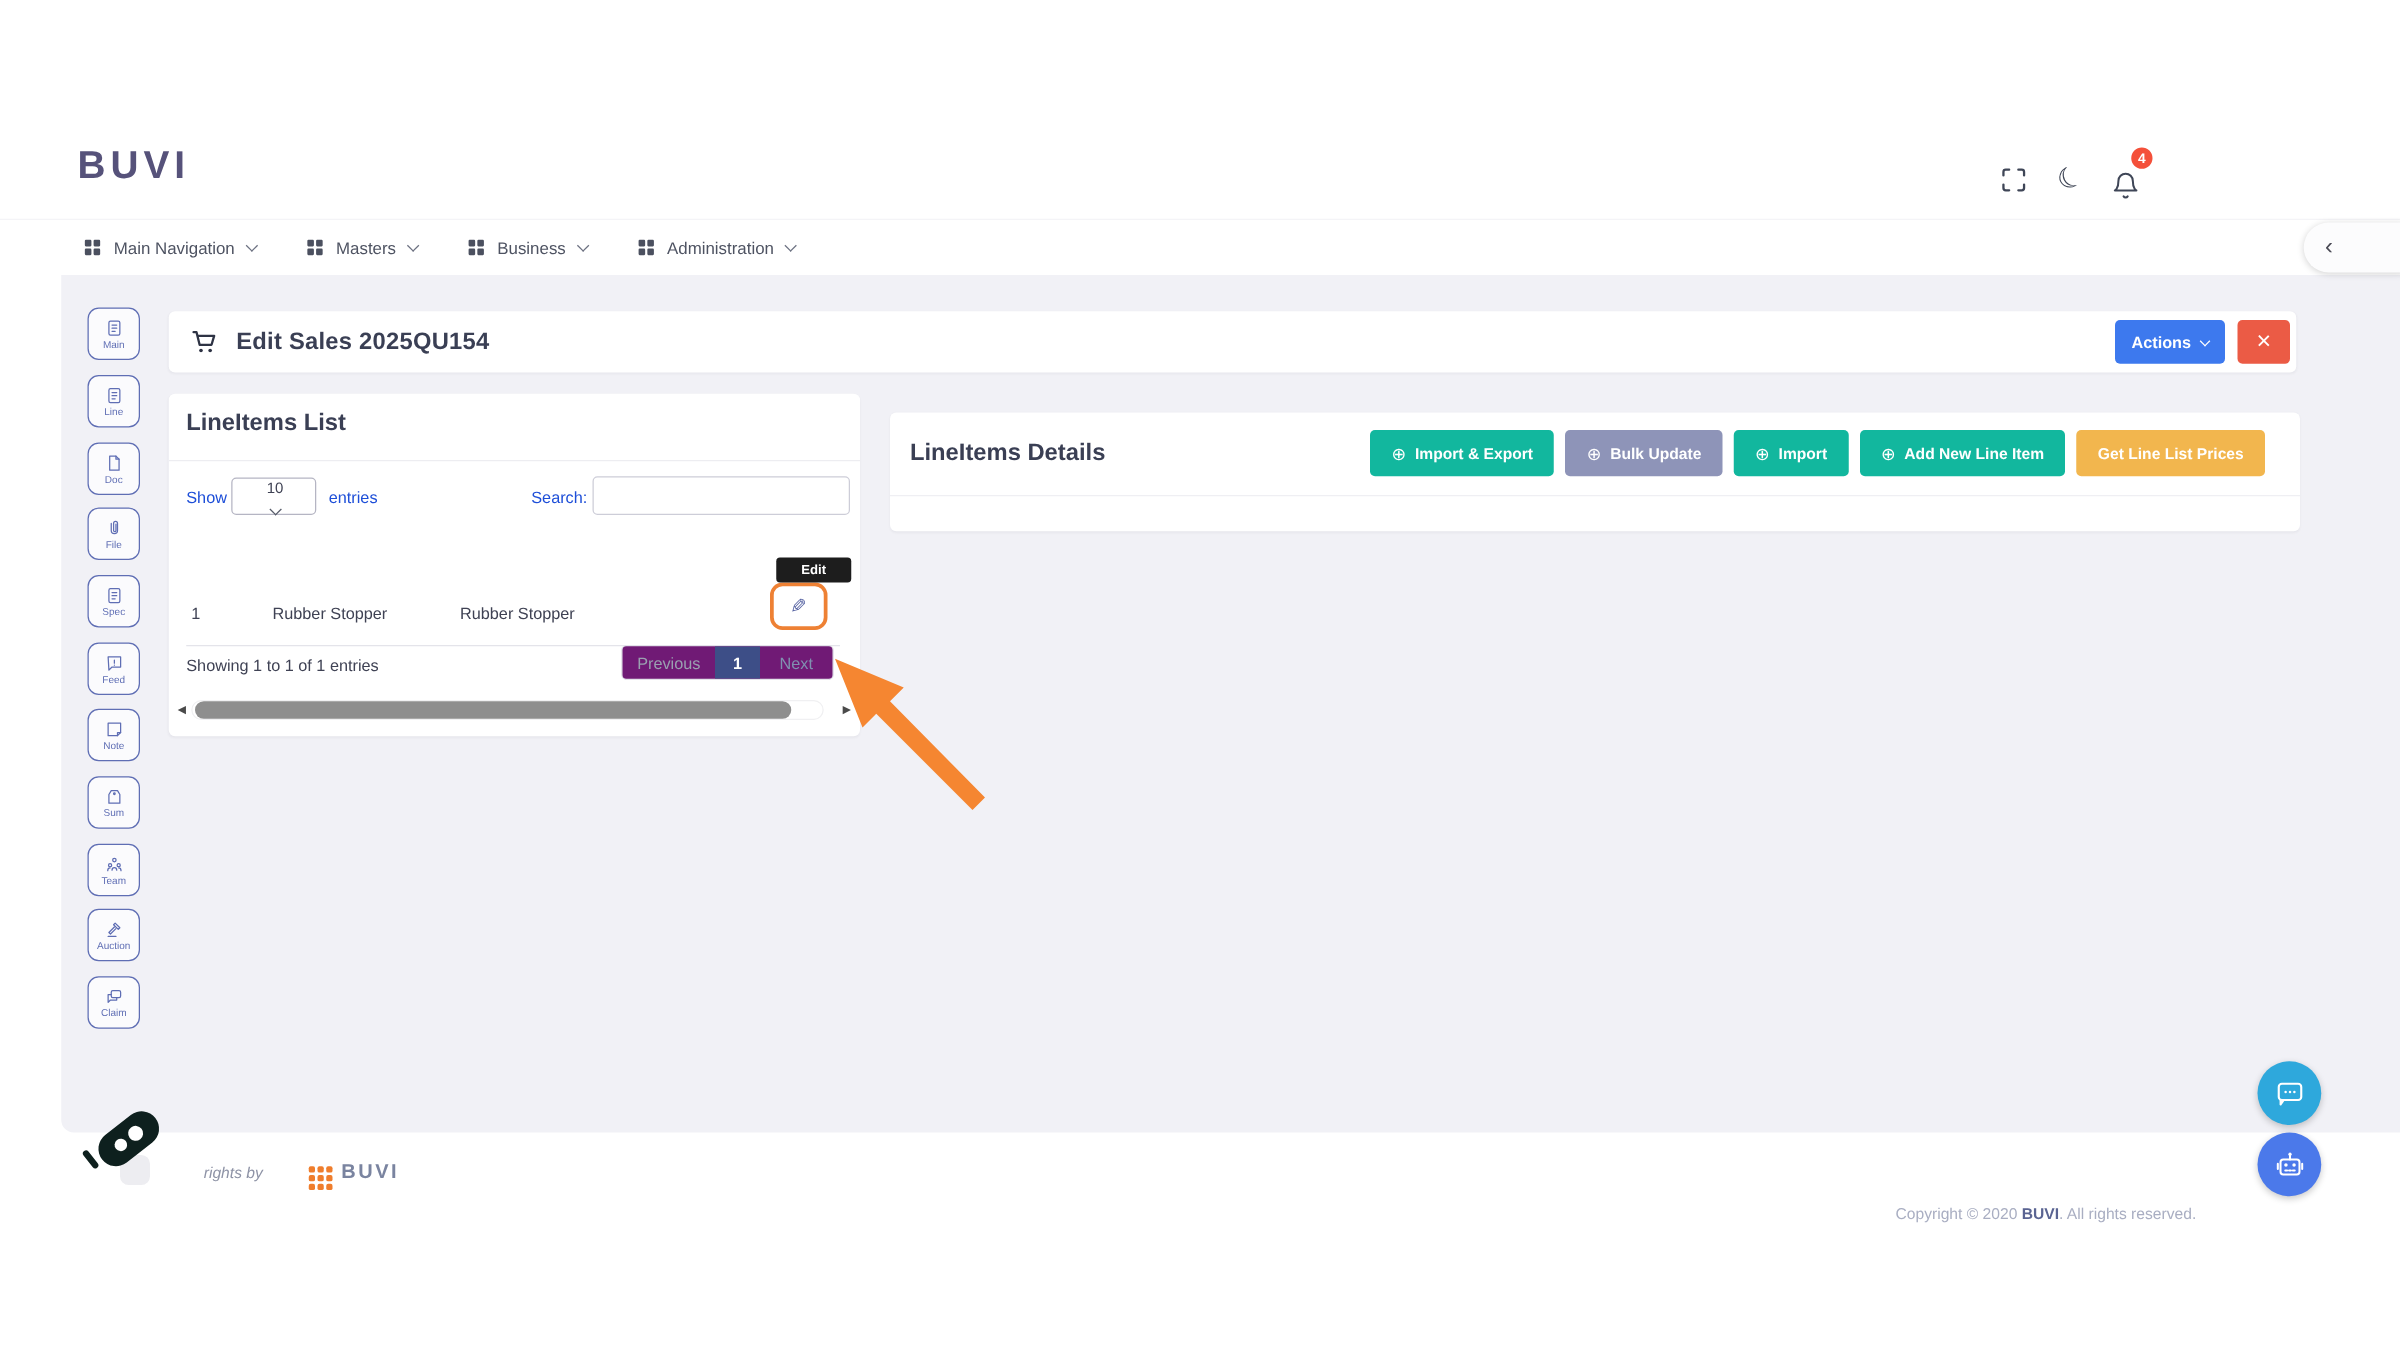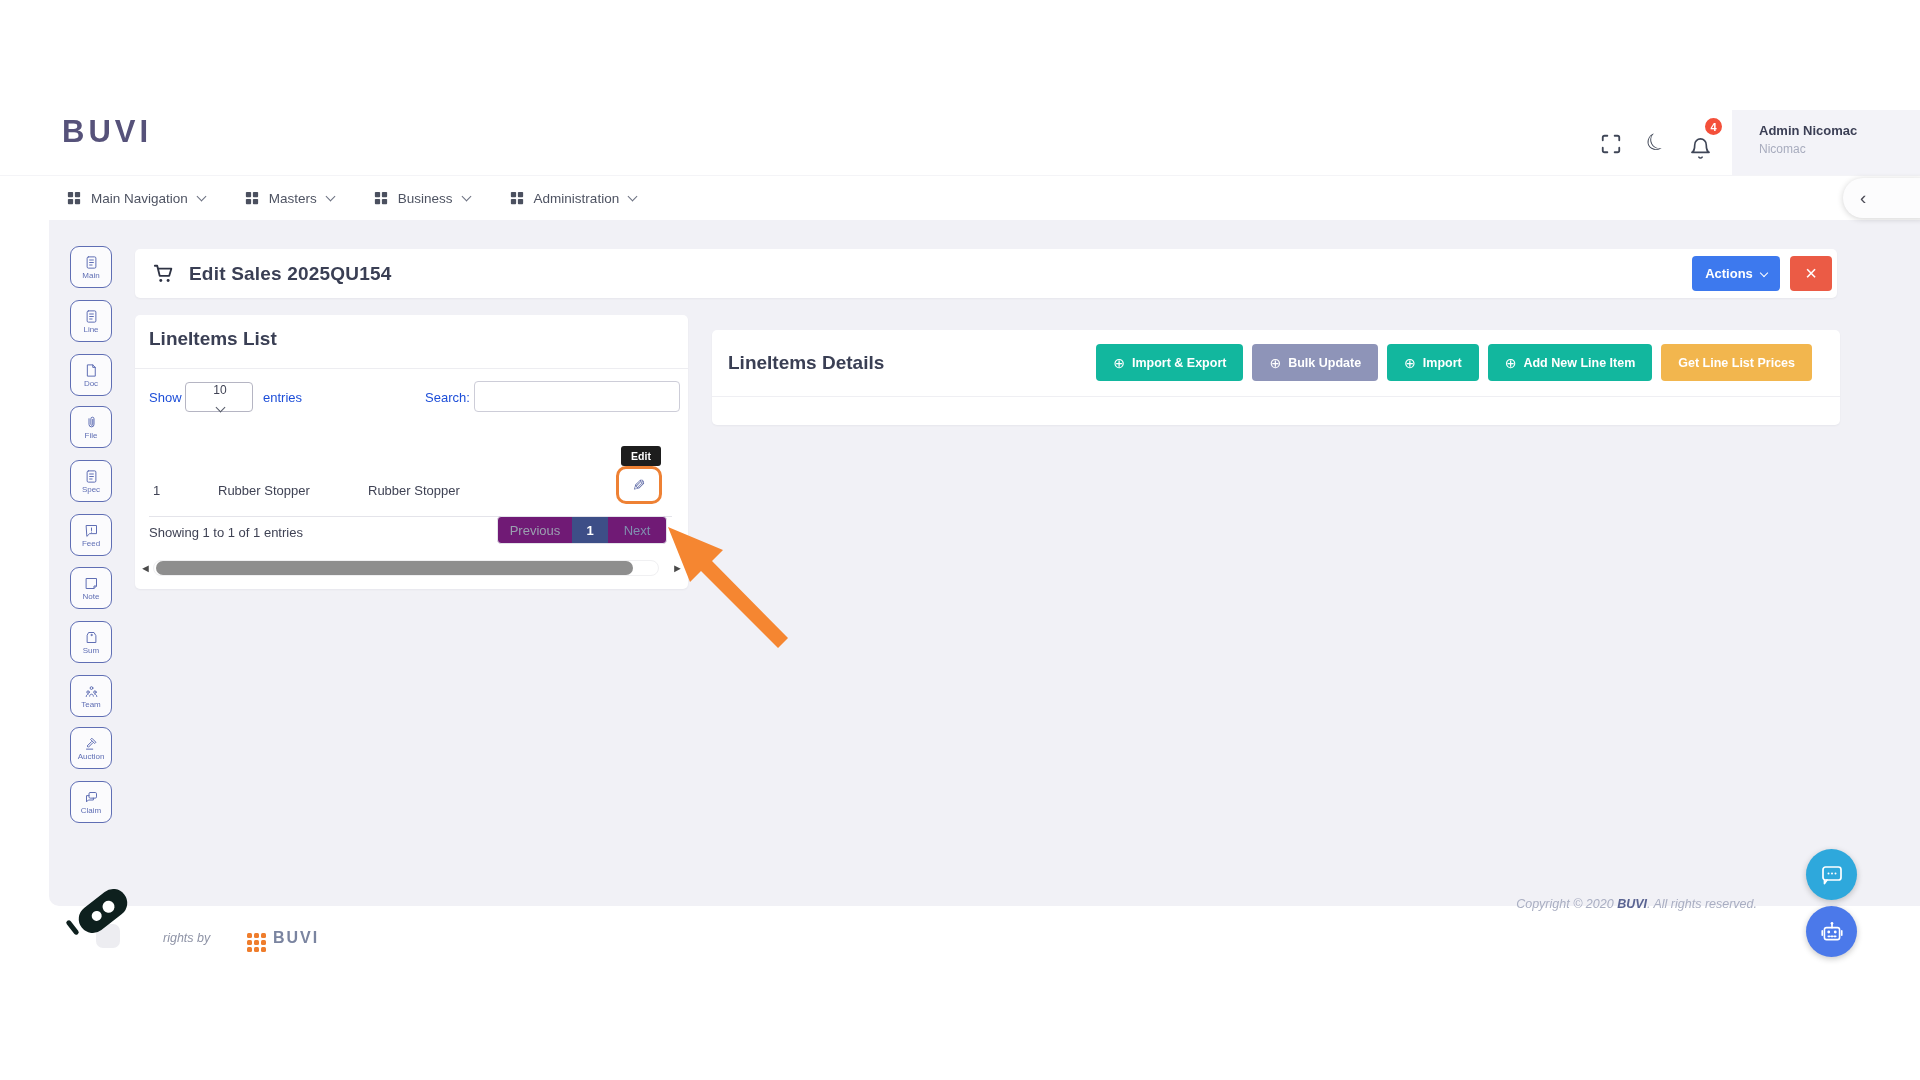--- a/index.html
+++ b/index.html
@@ -49,21 +49,21 @@
   .page-size { position: absolute; left: 50px; top: 67px; width: 68px; height: 30px; border: 1px solid #b5b5c3; border-radius: 4px; font-size: 12px; color: #3f4254; display: flex; align-items: center; justify-content: space-between; padding: 0 9px 0 11px; cursor: pointer; background: #fff; flex-direction: column; }
   .page-size .chev { border-color: #555a68; }
   .search-input { position: absolute; left: 339px; top: 66px; width: 206px; height: 31px; border: 1px solid #cdcdd8; border-radius: 4px; font-family: inherit; font-size: 13px; padding: 0 8px; }
   .thead, .trow { display: flex; position: absolute; left: 14px; width: 523px; align-items: center; }
   .thead { top: 107px; height: 41px; border-top: 1px solid #e4e4ea; border-bottom: 1px solid #e4e4ea; font-weight: 700; font-size: 13px; color: #2f3343; }
   .trow { top: 149px; height: 53px; border-bottom: 1px solid #e4e4ea; font-size: 13px; color: #3f4254; }
   .c1 { width: 69px; padding-left: 4px; } .c2 { width: 150px; } .c3 { width: 215px; } .c4 { width: 89px; }
   .sort { font-size: 8px; color: #bcc0d0; margin-left: 4px; letter-spacing: -1px; }
   .edit-ring { position: absolute; left: 481px; top: 151px; width: 46px; height: 38px; border: 3.5px solid #ee8134; border-radius: 10px; display: flex; align-items: center; justify-content: center; z-index: 3; }
   .edit-btn { font-size: 16px; color: #5a66a4; transform: scaleX(-1); cursor: pointer; background: none; border: none; font-family: inherit; }
-  .edit-tooltip { position: absolute; left: 486px; top: 131px; width: 40px; height: 20px; background: #1d1d1d; border-radius: 3px; color: #fff; font-size: 10.5px; font-weight: 700; display: flex; align-items: center; justify-content: center; z-index: 4; }
+  .edit-tooltip { position: absolute; left: 486px; top: 131px; width: 60px; height: 20px; background: #1d1d1d; border-radius: 3px; color: #fff; font-size: 10.5px; font-weight: 700; display: flex; align-items: center; justify-content: center; z-index: 4; }
   .summary { position: absolute; left: 14px; top: 210px; font-size: 13px; color: #3f4254; }
   .pager { position: absolute; left: 362px; top: 201px; height: 28px; display: flex; border: 1px solid #e3e3ea; border-radius: 4px; overflow: hidden; background: #701a75; font-size: 13px; }
   .pg { display: flex; align-items: center; justify-content: center; cursor: pointer; }
   .pg-prev { width: 74px; color: #9aa0b0; }
   .pg-num { width: 36px; background: #3d4e87; color: #fff; font-weight: 700; }
   .pg-next { width: 58px; color: #8090b0; }
   .scroll-track { position: absolute; left: 18px; top: 245px; width: 506px; height: 16px; border: 1px solid #f0f0f2; border-radius: 8px; background: #fff; }
   .scroll-thumb { position: absolute; left: 21px; top: 246px; width: 477px; height: 14px; background: #8e8e8e; border-radius: 7px; cursor: grab; }
   .scroll-arrow { position: absolute; font-size: 11px; color: #4a4a4a; top: 247px; cursor: pointer; }
   .sa-left { left: 5px; } .sa-right { left: 537px; }
@@ -80,21 +80,21 @@
   .details-divider { position: absolute; left: 0; top: 66px; width: 100%; border-top: 1px solid #efeff3; }
 
   
   .arrow-svg { position: absolute; left: 0; top: 0; pointer-events: none; z-index: 10; }
 
   
   .powered { position: absolute; left: 163px; top: 931px; font-size: 12.5px; font-style: italic; color: #8e93a6; }
   .fdots { position: absolute; left: 247px; top: 933px; display: grid; grid-template-columns: repeat(3, 5px); grid-gap: 2px; }
   .fdots span { width: 5px; height: 5px; border-radius: 1.5px; background: #ef7d2c; }
   .fbrand { position: absolute; left: 273px; top: 929px; font-size: 16px; font-weight: 700; color: #7a84a0; letter-spacing: 2px; }
-  .copyright { position: absolute; right: 163px; top: 897px; font-size: 12.5px; color: #a9aec2; font-style: italic; }
+  .copyright { position: absolute; right: 163px; top: 964px; font-size: 12.5px; color: #a9aec2; }
   .copyright b { color: #5a6492; }
 
   
   .fab { position: absolute; width: 51px; height: 51px; border-radius: 50%; display: flex; align-items: center; justify-content: center; box-shadow: 0 2px 6px rgba(0,0,0,.22); cursor: pointer; z-index: 11; }
   .fab-chat { left: 1806px; top: 849px; background: #2ea8dc; }
   .fab-bot { left: 1806px; top: 906px; background: #4b79ea; }
 
   
   .peek-body { position: absolute; left: 96px; top: 924px; width: 24px; height: 24px; background: #ededf1; border-radius: 7px; z-index: 2; }
   .peek-capsule { position: absolute; left: 76px; top: 897px; width: 54px; height: 28px; background: #0e201e; border-radius: 15px; transform: rotate(-38deg); display: flex; align-items: center; justify-content: center; gap: 4px; z-index: 3; }
@@ -121,24 +121,20 @@
   </div>
   <div class="hdr-icon icon-moon">☾</div>
   <div class="hdr-icon icon-bell">
     <svg class="stroke" width="23" height="25" viewBox="0 0 24 24" stroke="#3f4657" stroke-width="1.7">
       <path d="M18 8a6 6 0 1 0-12 0c0 7-3 8-3 8h18s-3-1-3-8"></path>
       <path d="M13.7 21a2 2 0 0 1-3.4 0"></path>
     </svg>
   </div>
   <div class="badge">4</div>
 
-  <div class="user-panel">
-    <div class="user-name">Admin Nicomac</div>
-    <div class="user-org">Nicomac</div>
-  </div>
 
   <div class="nav">
     <div class="nav-item">
       <svg width="14" height="14" viewBox="0 0 16 16" fill="#4b505f">
           <rect x="1" y="1" width="6" height="6" rx="1"></rect>
           <rect x="9" y="1" width="6" height="6" rx="1"></rect>
           <rect x="1" y="9" width="6" height="6" rx="1"></rect>
           <rect x="9" y="9" width="6" height="6" rx="1"></rect>
         </svg>
       <span>Main Navigation</span>

